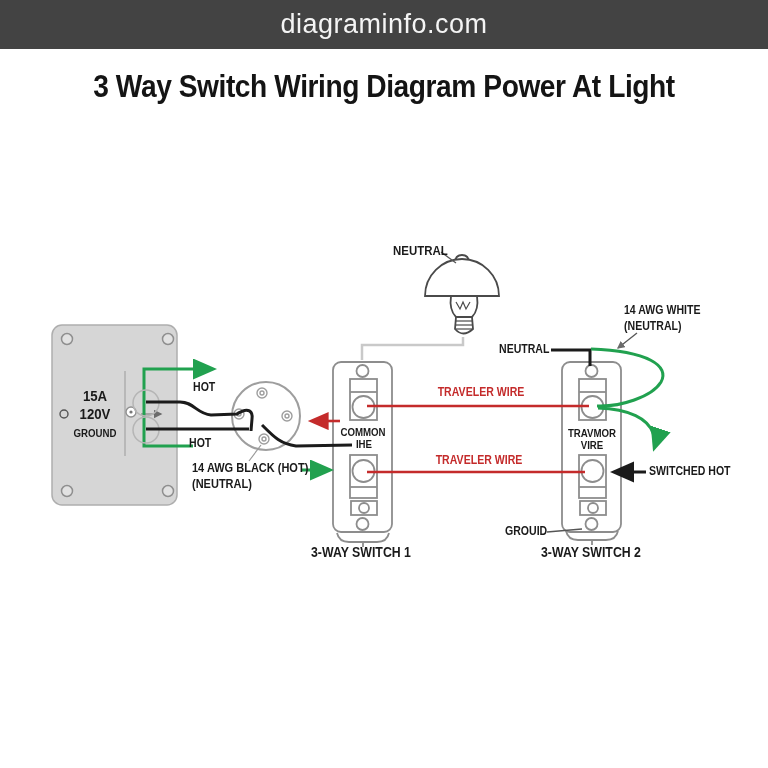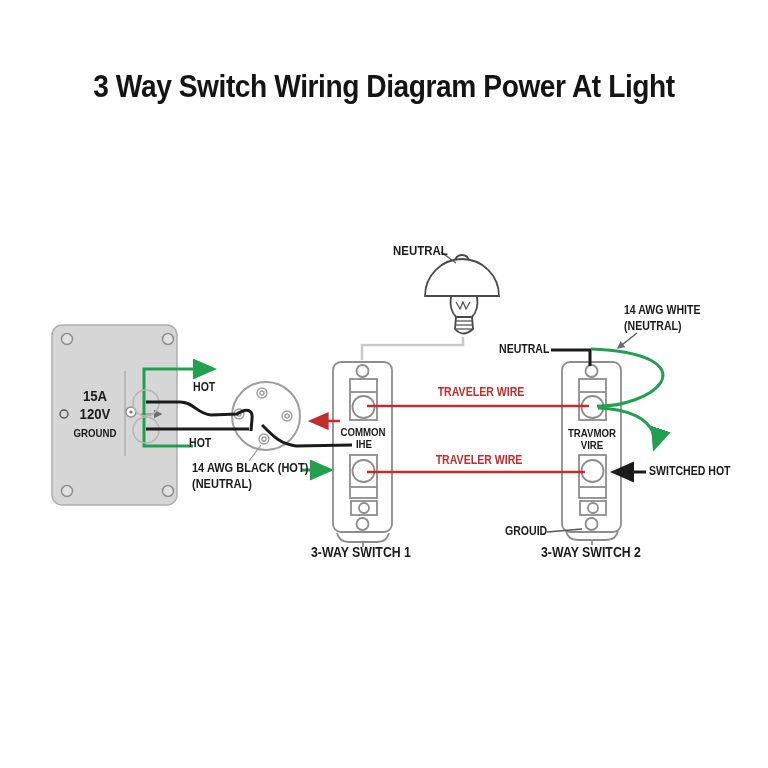--- a/index.html
+++ b/index.html
@@ -16,20 +16,23 @@
        transform:scaleX(.88);transform-origin:left center;font-size:12px;line-height:1.15;}
   .lblc{position:absolute;font-weight:bold;color:#1a1a1a;white-space:nowrap;
         text-align:center;transform:scaleX(.88);transform-origin:center;font-size:12px;line-height:1.15;}
   .red{color:#c42b2b;}
 </style>
 </head>
 <body>
 
 <div id="stage">
 
+  <div id="hdr">
+    <span>diagraminfo.com</span>
+  </div>
 
   <div id="ttl">3 Way Switch Wiring Diagram Power At Light</div>
 
   <svg width="768" height="768" viewBox="0 0 768 768">
     <defs>
       <marker id="ag" markerWidth="9" markerHeight="9" refX="6" refY="3.5" orient="auto">
         <path d="M0,0 L8,3.5 L0,7 Z" fill="#21a14f"></path>
       </marker>
       <marker id="ar" markerWidth="9" markerHeight="9" refX="6" refY="3.5" orient="auto">
         <path d="M0,0 L8,3.5 L0,7 Z" fill="#c42b2b"></path>

